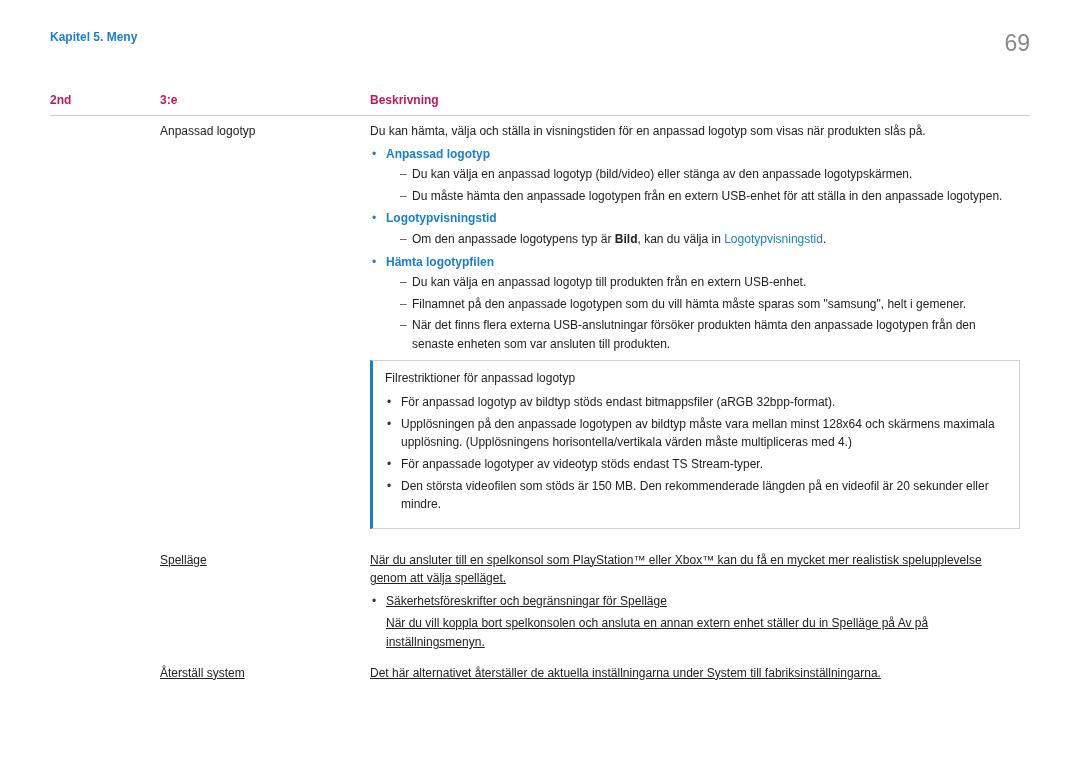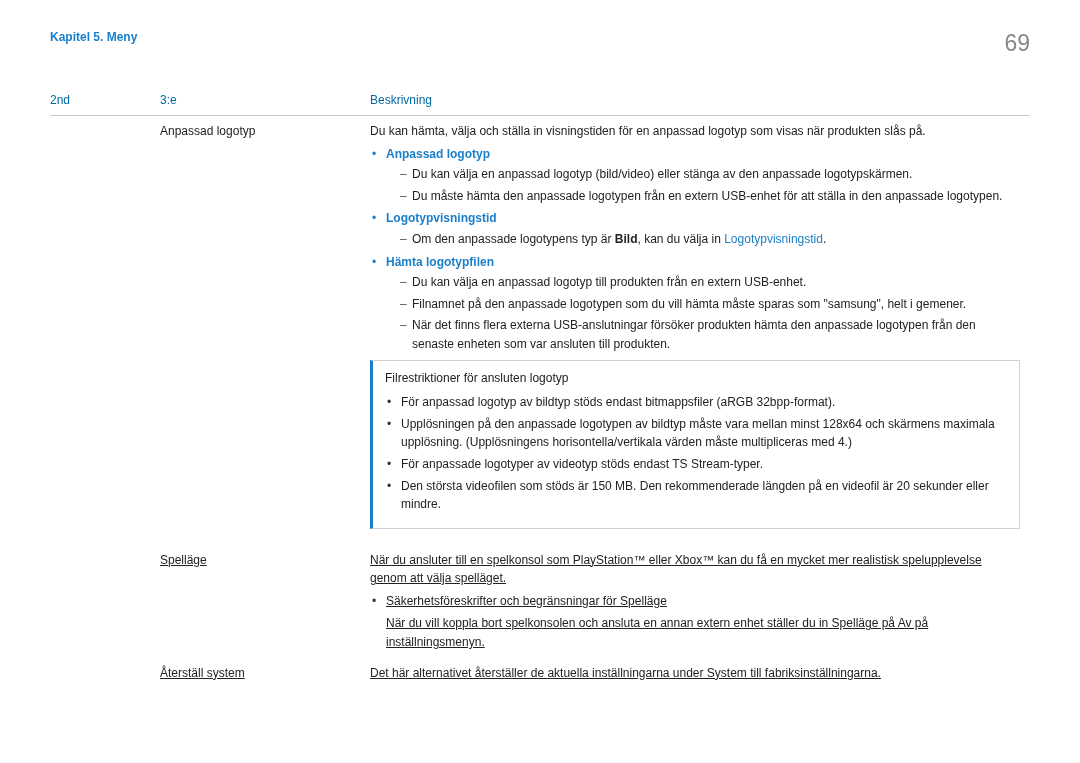--- a/index.html
+++ b/index.html
@@ -41,25 +41,25 @@
     font-size: 11px;
     vertical-align: 1px;
   }
   table.main {
     width: 100%;
     border-collapse: collapse;
     table-layout: fixed;
   }
   table.main th {
     text-align: left;
-    font-weight: 400;
+    font-weight: 700;
     font-size: 12px;
     padding: 6px 0 8px 0;
     border-bottom: 1px solid #ccc;
-    color: #0369a1;
+    color: #be185d;
   }
   table.main td {
     vertical-align: top;
     padding: 6px 10px 6px 0;
     font-size: 12px;
     line-height: 1.55;
     color: #222;
   }
   .col-2nd { width: 110px; }
   .col-3e  { width: 210px; }
@@ -145,21 +145,21 @@
               <span class="blue bold">Hämta logotypfilen</span>
               <ul class="dash">
                 <li>Du kan välja en anpassad logotyp till produkten från en extern USB-enhet.</li>
                 <li>Filnamnet på den anpassade logotypen som du vill hämta måste sparas som "samsung", helt i gemener.</li>
                 <li>När det finns flera externa USB-anslutningar försöker produkten hämta den anpassade logotypen från den senaste enheten som var ansluten till produkten.</li>
               </ul>
             </li>
           </ul>
 
           <div class="callout">
-            <div class="title">Filrestriktioner för ansluten logotyp</div>
+            <div class="title">Filrestriktioner för anpassad logotyp</div>
             <ul class="bul">
               <li>För anpassad logotyp av bildtyp stöds endast bitmappsfiler (aRGB 32bpp-format).</li>
               <li>Upplösningen på den anpassade logotypen av bildtyp måste vara mellan minst 128x64 och skärmens maximala upplösning. (Upplösningens horisontella/vertikala värden måste multipliceras med 4.)</li>
               <li>För anpassade logotyper av videotyp stöds endast TS Stream-typer.</li>
               <li>Den största videofilen som stöds är 150 MB. Den rekommenderade längden på en videofil är 20 sekunder eller mindre.</li>
             </ul>
           </div>
         </td>
       </tr>
 

